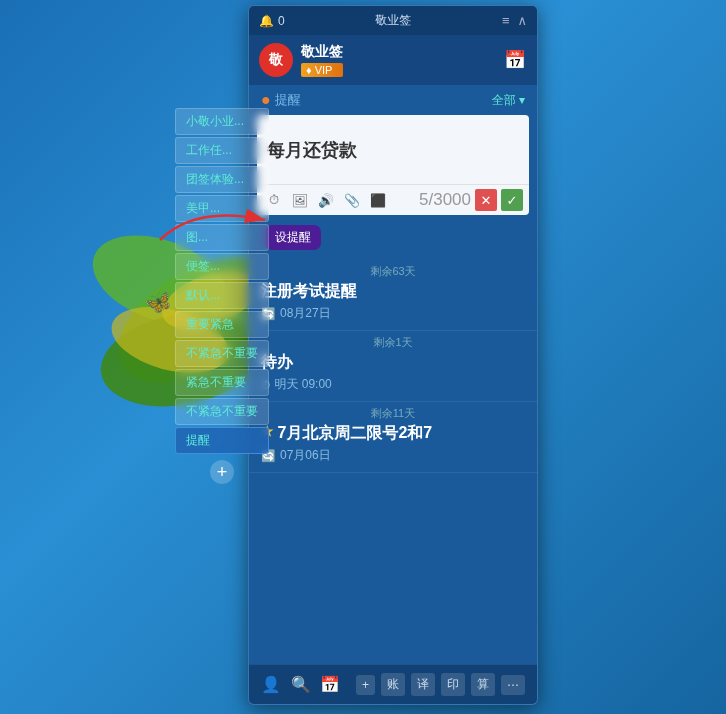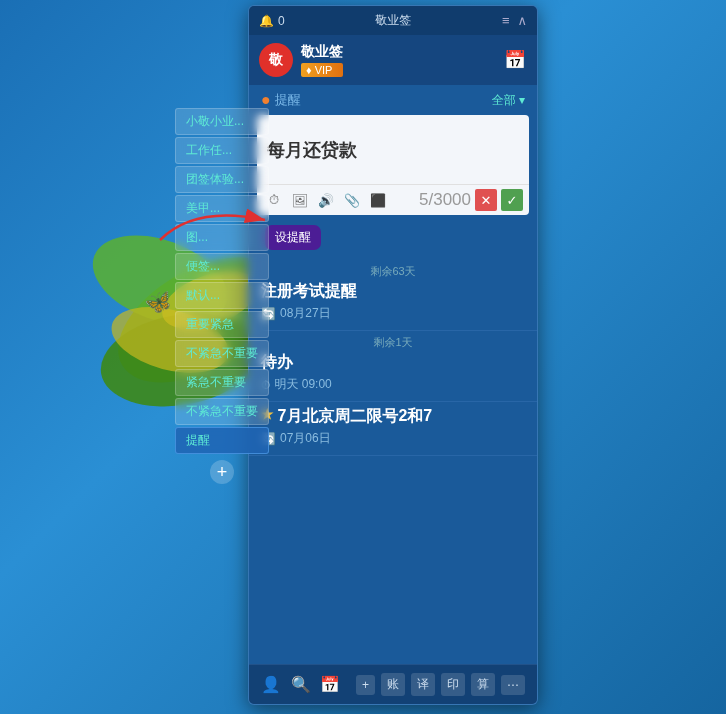--- a/index.html
+++ b/index.html
@@ -526,20 +526,21 @@
       <div class="reminder-title">
         <span style="cursor:pointer;">待办</span>
       </div>
       <div class="reminder-date">
         <span>⏱</span>
         <span>明天 09:00</span>
       </div>
     </div>
 
     <div class="reminder-item">
+      <div class="reminder-remaining">剩余11天</div>
       <div class="reminder-title">
         <span class="star">★</span>
         <span style="cursor:pointer;">7月北京周二限号2和7</span>
       </div>
       <div class="reminder-date">
         <span>🔄</span>
         <span>07月06日</span>
       </div>
     </div>
 

